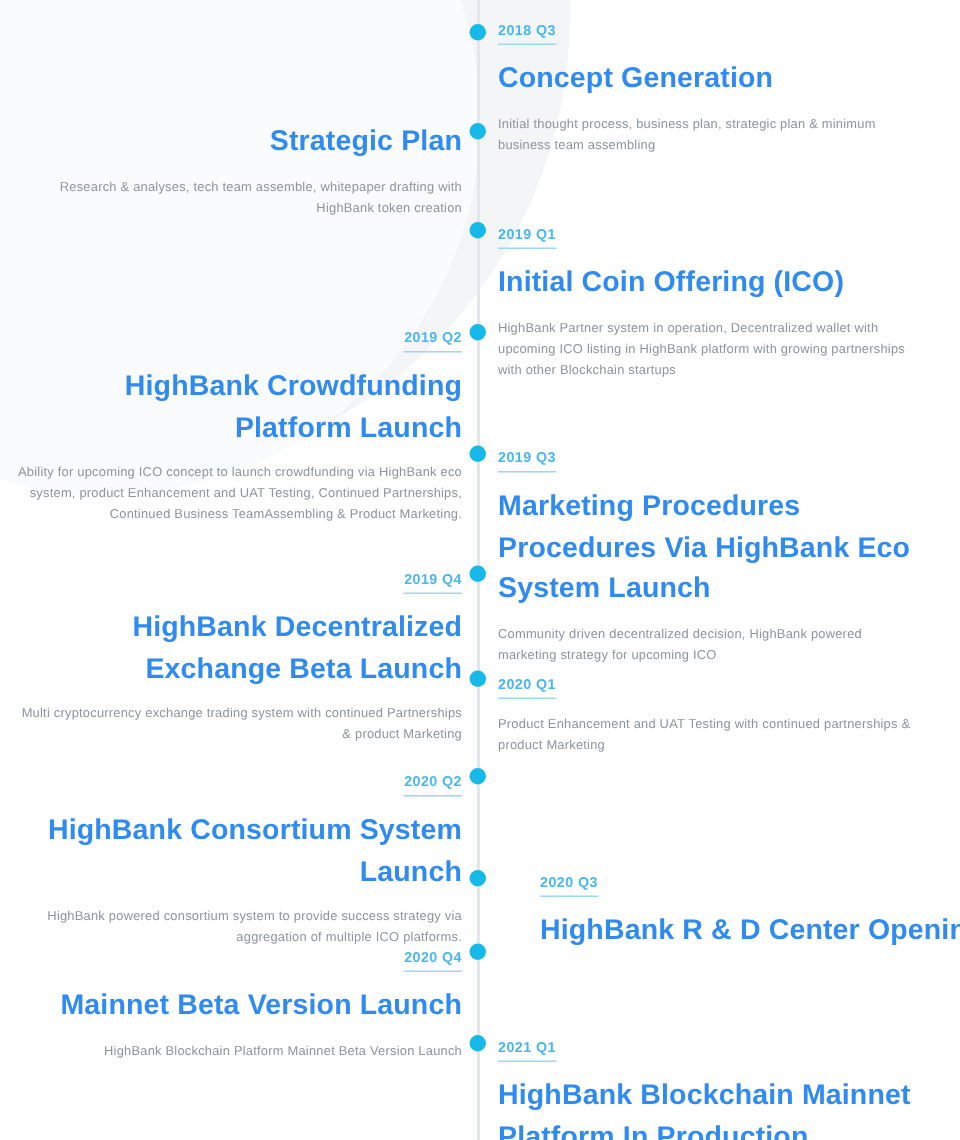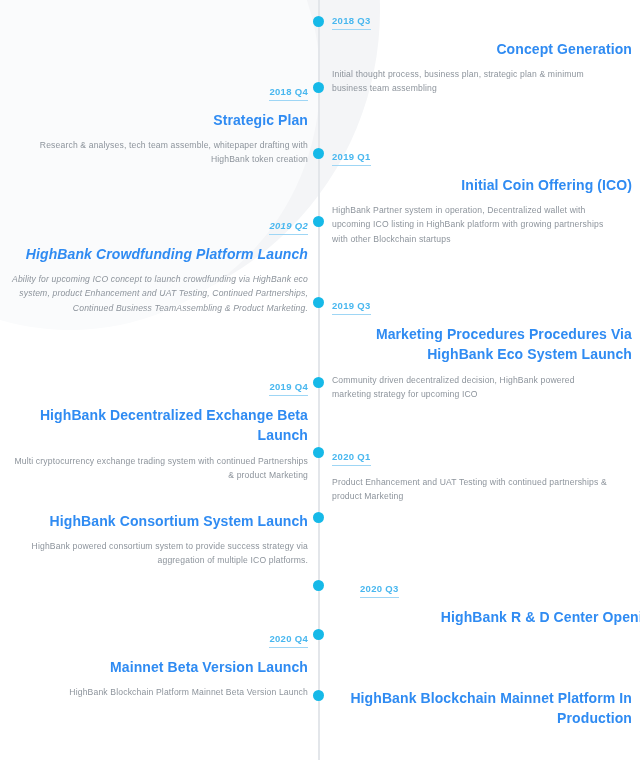--- a/index.html
+++ b/index.html
@@ -80,27 +80,26 @@
     font-size: 9.5px;
     font-weight: 700;
     letter-spacing: .3px;
     color: #48b7ef;
     padding-bottom: 3px;
     border-bottom: 1.5px solid #9ed6f5;
     margin-bottom: 9px;
   }
 
   .tl-title {
-    font-size: 14px;
+    font-size: 19px;
     font-weight: 700;
     line-height: 1.45;
     color: #2f8bf2;
     margin-bottom: 8px;
     letter-spacing: .1px;
-    text-align: right;
   }
 
   .tl-desc {
     font-size: 8.6px;
     line-height: 1.65;
     color: #8d949c;
     letter-spacing: .15px;
   }
   .tl-item.right .tl-desc { max-width: 278px; }
   .tl-item.left  .tl-desc { max-width: 300px; margin-left: auto; }
@@ -115,32 +114,31 @@
   <div id="spine"></div>
   <div id="items-host">
       <div class="tl-dot" style="top: 16px;"></div>
       <div class="tl-item right" style="top: 10px;">
         <div><div class="tl-quarter">2018 Q3</div></div>
         <div class="tl-title">Concept Generation</div>
         <div class="tl-desc">Initial thought process, business plan, strategic plan &amp; minimum business team assembling</div>
       </div>
       <div class="tl-dot" style="top: 82px;"></div>
       <div class="tl-item left" style="top: 81px;">
-        <div><div class="tl-quarter">2018 Q4</div></div>
         <div class="tl-title">Strategic Plan</div>
         <div class="tl-desc">Research &amp; analyses, tech team assemble, whitepaper drafting with HighBank token creation</div>
       </div>
       <div class="tl-dot" style="top: 148px;"></div>
       <div class="tl-item right" style="top: 146px;">
         <div><div class="tl-quarter">2019 Q1</div></div>
         <div class="tl-title">Initial Coin Offering (ICO)</div>
         <div class="tl-desc">HighBank Partner system in operation, Decentralized wallet with upcoming ICO listing in HighBank platform with growing partnerships with other Blockchain startups</div>
       </div>
       <div class="tl-dot" style="top: 216px;"></div>
-      <div class="tl-item left" style="top: 215px; font-style: italic;">
+      <div class="tl-item left" style="top: 215px;">
         <div><div class="tl-quarter">2019 Q2</div></div>
         <div class="tl-title">HighBank Crowdfunding Platform Launch</div>
         <div class="tl-desc">Ability for upcoming ICO concept to launch crowdfunding via HighBank eco system, product Enhancement and UAT Testing, Continued Partnerships, Continued Business TeamAssembling &amp; Product Marketing.</div>
       </div>
       <div class="tl-dot" style="top: 297px;"></div>
       <div class="tl-item right" style="top: 295px;">
         <div><div class="tl-quarter">2019 Q3</div></div>
         <div class="tl-title">Marketing Procedures Procedures Via HighBank Eco System Launch</div>
         <div class="tl-desc">Community driven decentralized decision, HighBank powered marketing strategy for upcoming ICO</div>
       </div>
@@ -150,32 +148,34 @@
         <div class="tl-title">HighBank Decentralized Exchange Beta Launch</div>
         <div class="tl-desc">Multi cryptocurrency exchange trading system with continued Partnerships &amp; product Marketing</div>
       </div>
       <div class="tl-dot" style="top: 447px;"></div>
       <div class="tl-item right" style="top: 446px;">
         <div><div class="tl-quarter">2020 Q1</div></div>
         <div class="tl-desc">Product Enhancement and UAT Testing with continued partnerships &amp; product Marketing</div>
       </div>
       <div class="tl-dot" style="top: 512px;"></div>
       <div class="tl-item left" style="top: 511px;">
+        <div><div class="tl-quarter">2020 Q2</div></div>
         <div class="tl-title">HighBank Consortium System Launch</div>
         <div class="tl-desc">HighBank powered consortium system to provide success strategy via aggregation of multiple ICO platforms.</div>
       </div>
       <div class="tl-dot" style="top: 580px;"></div>
       <div class="tl-item right" style="top: 578px; margin-left: 28px;">
         <div><div class="tl-quarter">2020 Q3</div></div>
         <div class="tl-title">HighBank R &amp; D Center Opening</div>
       </div>
       <div class="tl-dot" style="top: 629px;"></div>
       <div class="tl-item left" style="top: 628px;">
         <div><div class="tl-quarter">2020 Q4</div></div>
         <div class="tl-title">Mainnet Beta Version Launch</div>
         <div class="tl-desc">HighBank Blockchain Platform Mainnet Beta Version Launch</div>
       </div>
       <div class="tl-dot" style="top: 690px;"></div>
       <div class="tl-item right" style="top: 688px;">
+        <div><div class="tl-quarter">2021 Q1</div></div>
         <div class="tl-title">HighBank Blockchain Mainnet Platform In Production</div>
       </div>
     </div>
 </div>
 
 </body></html>

